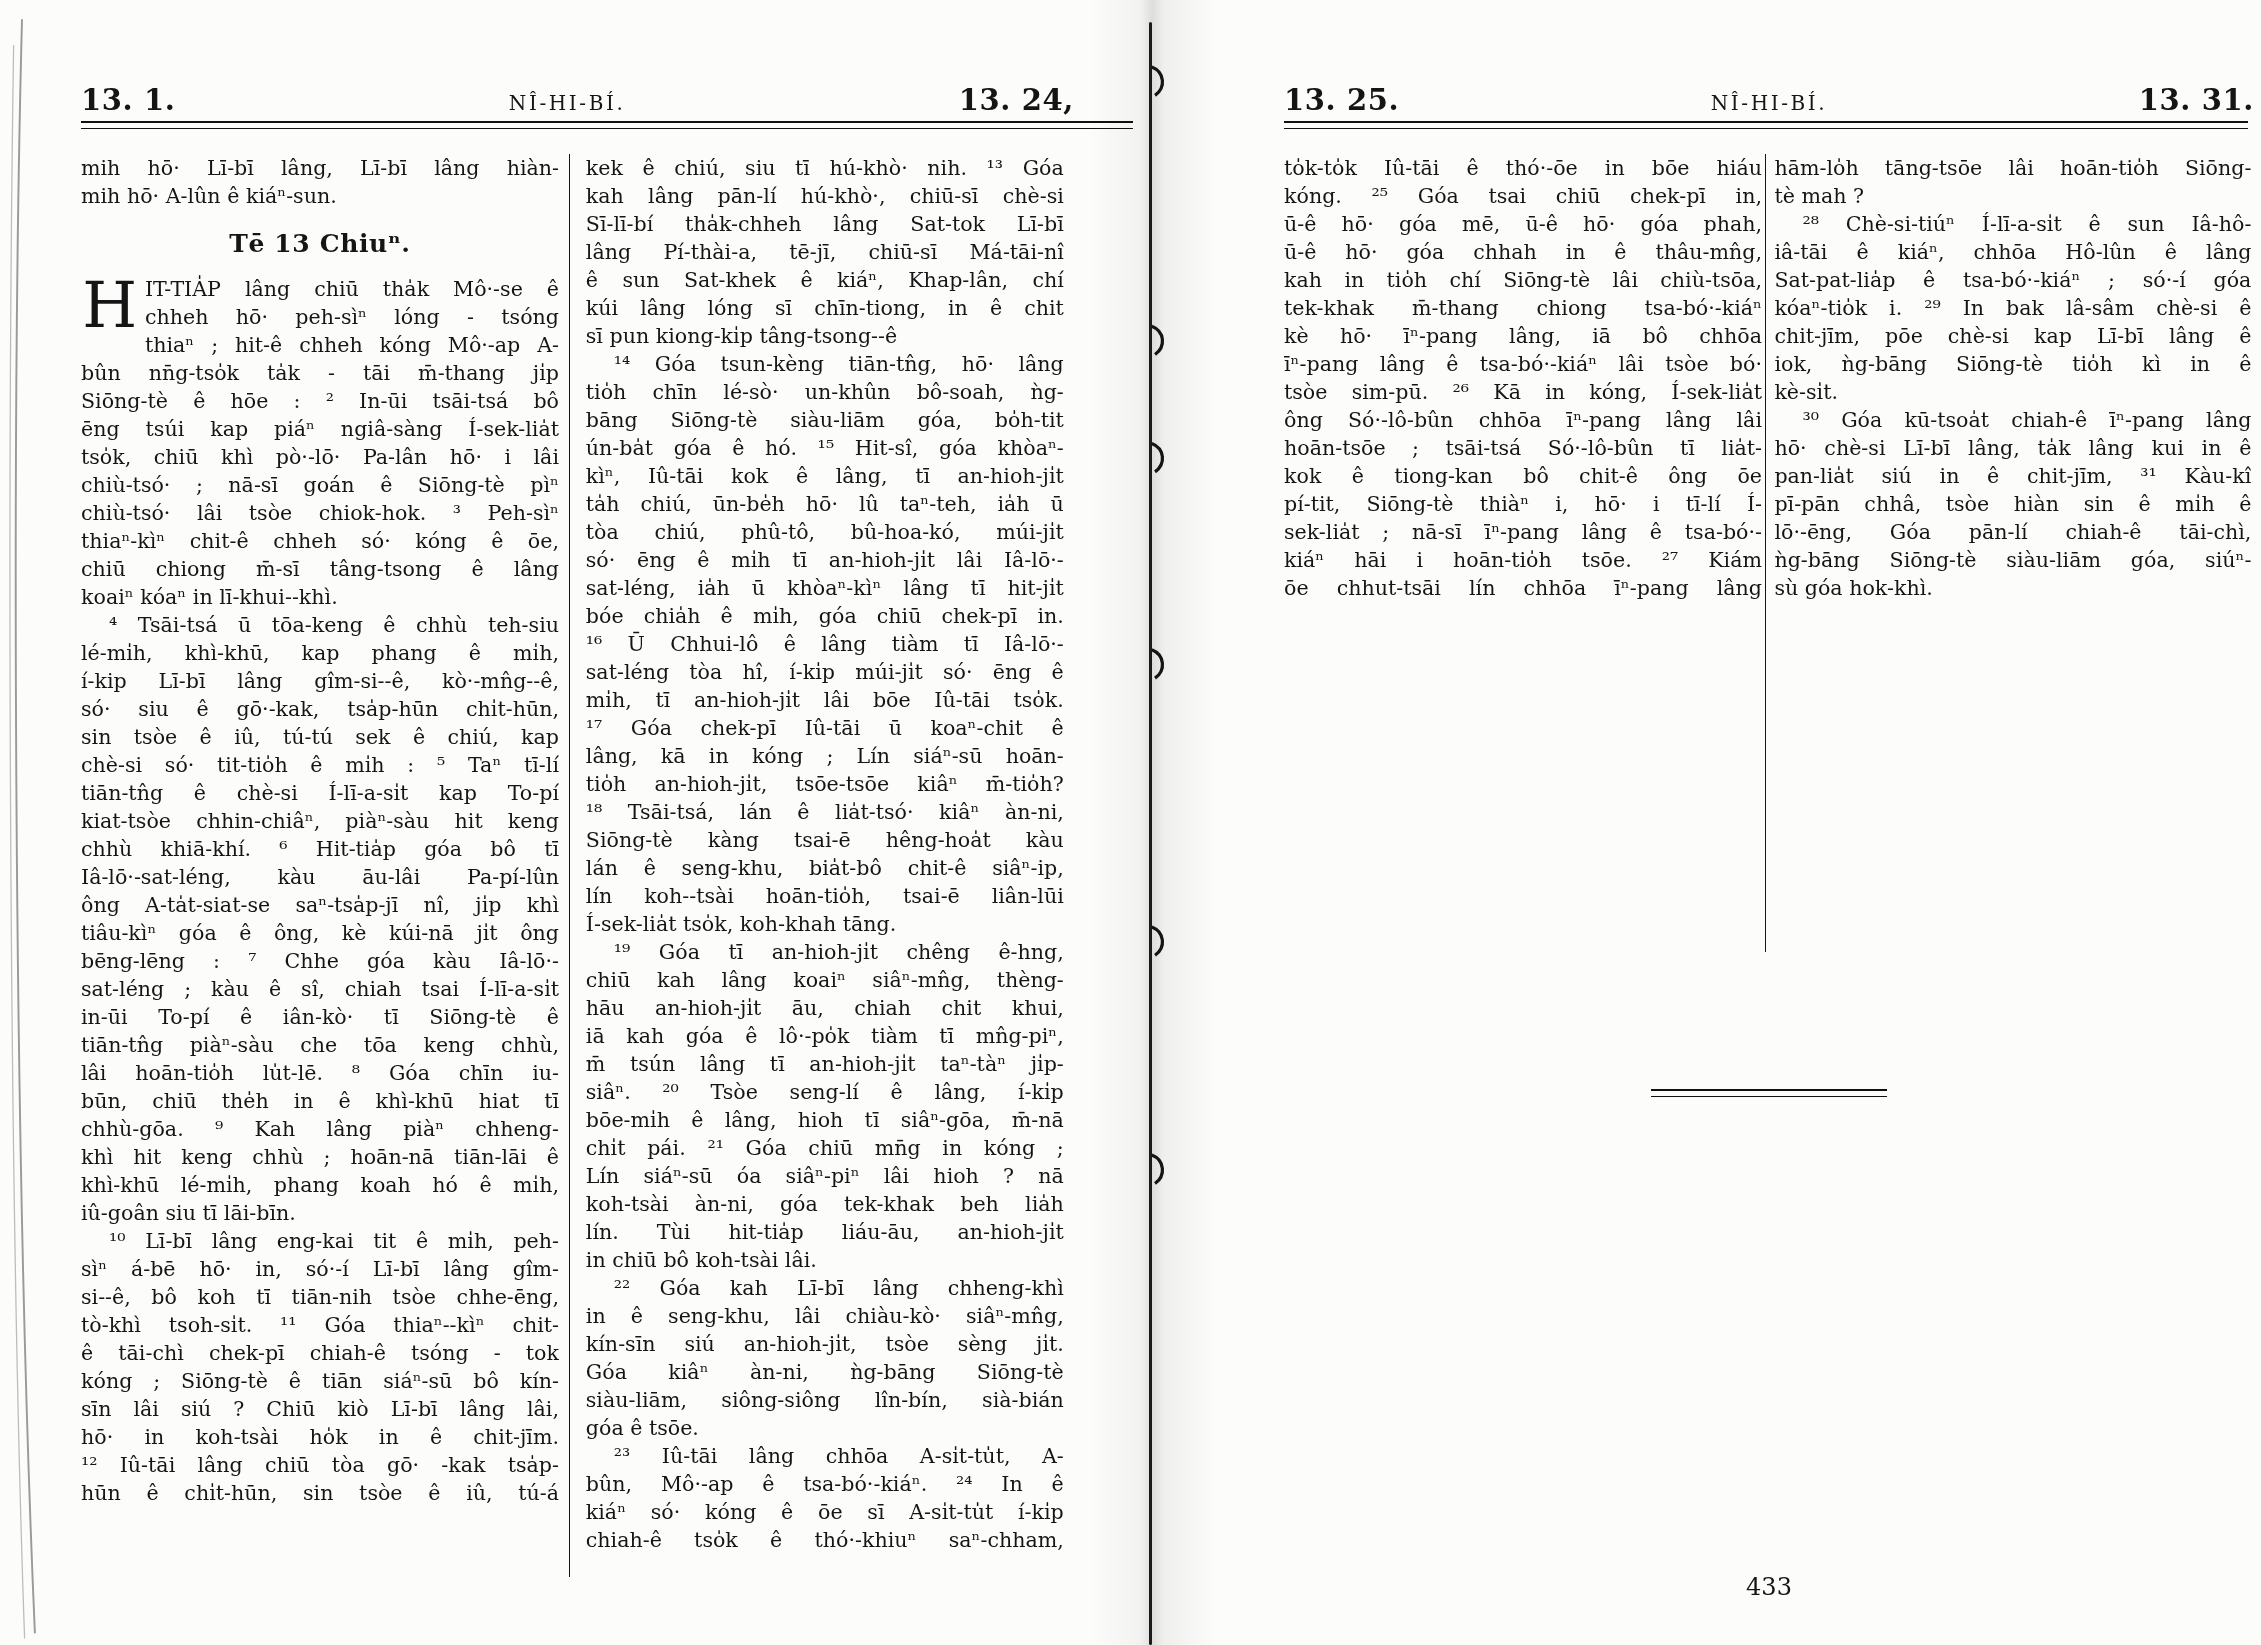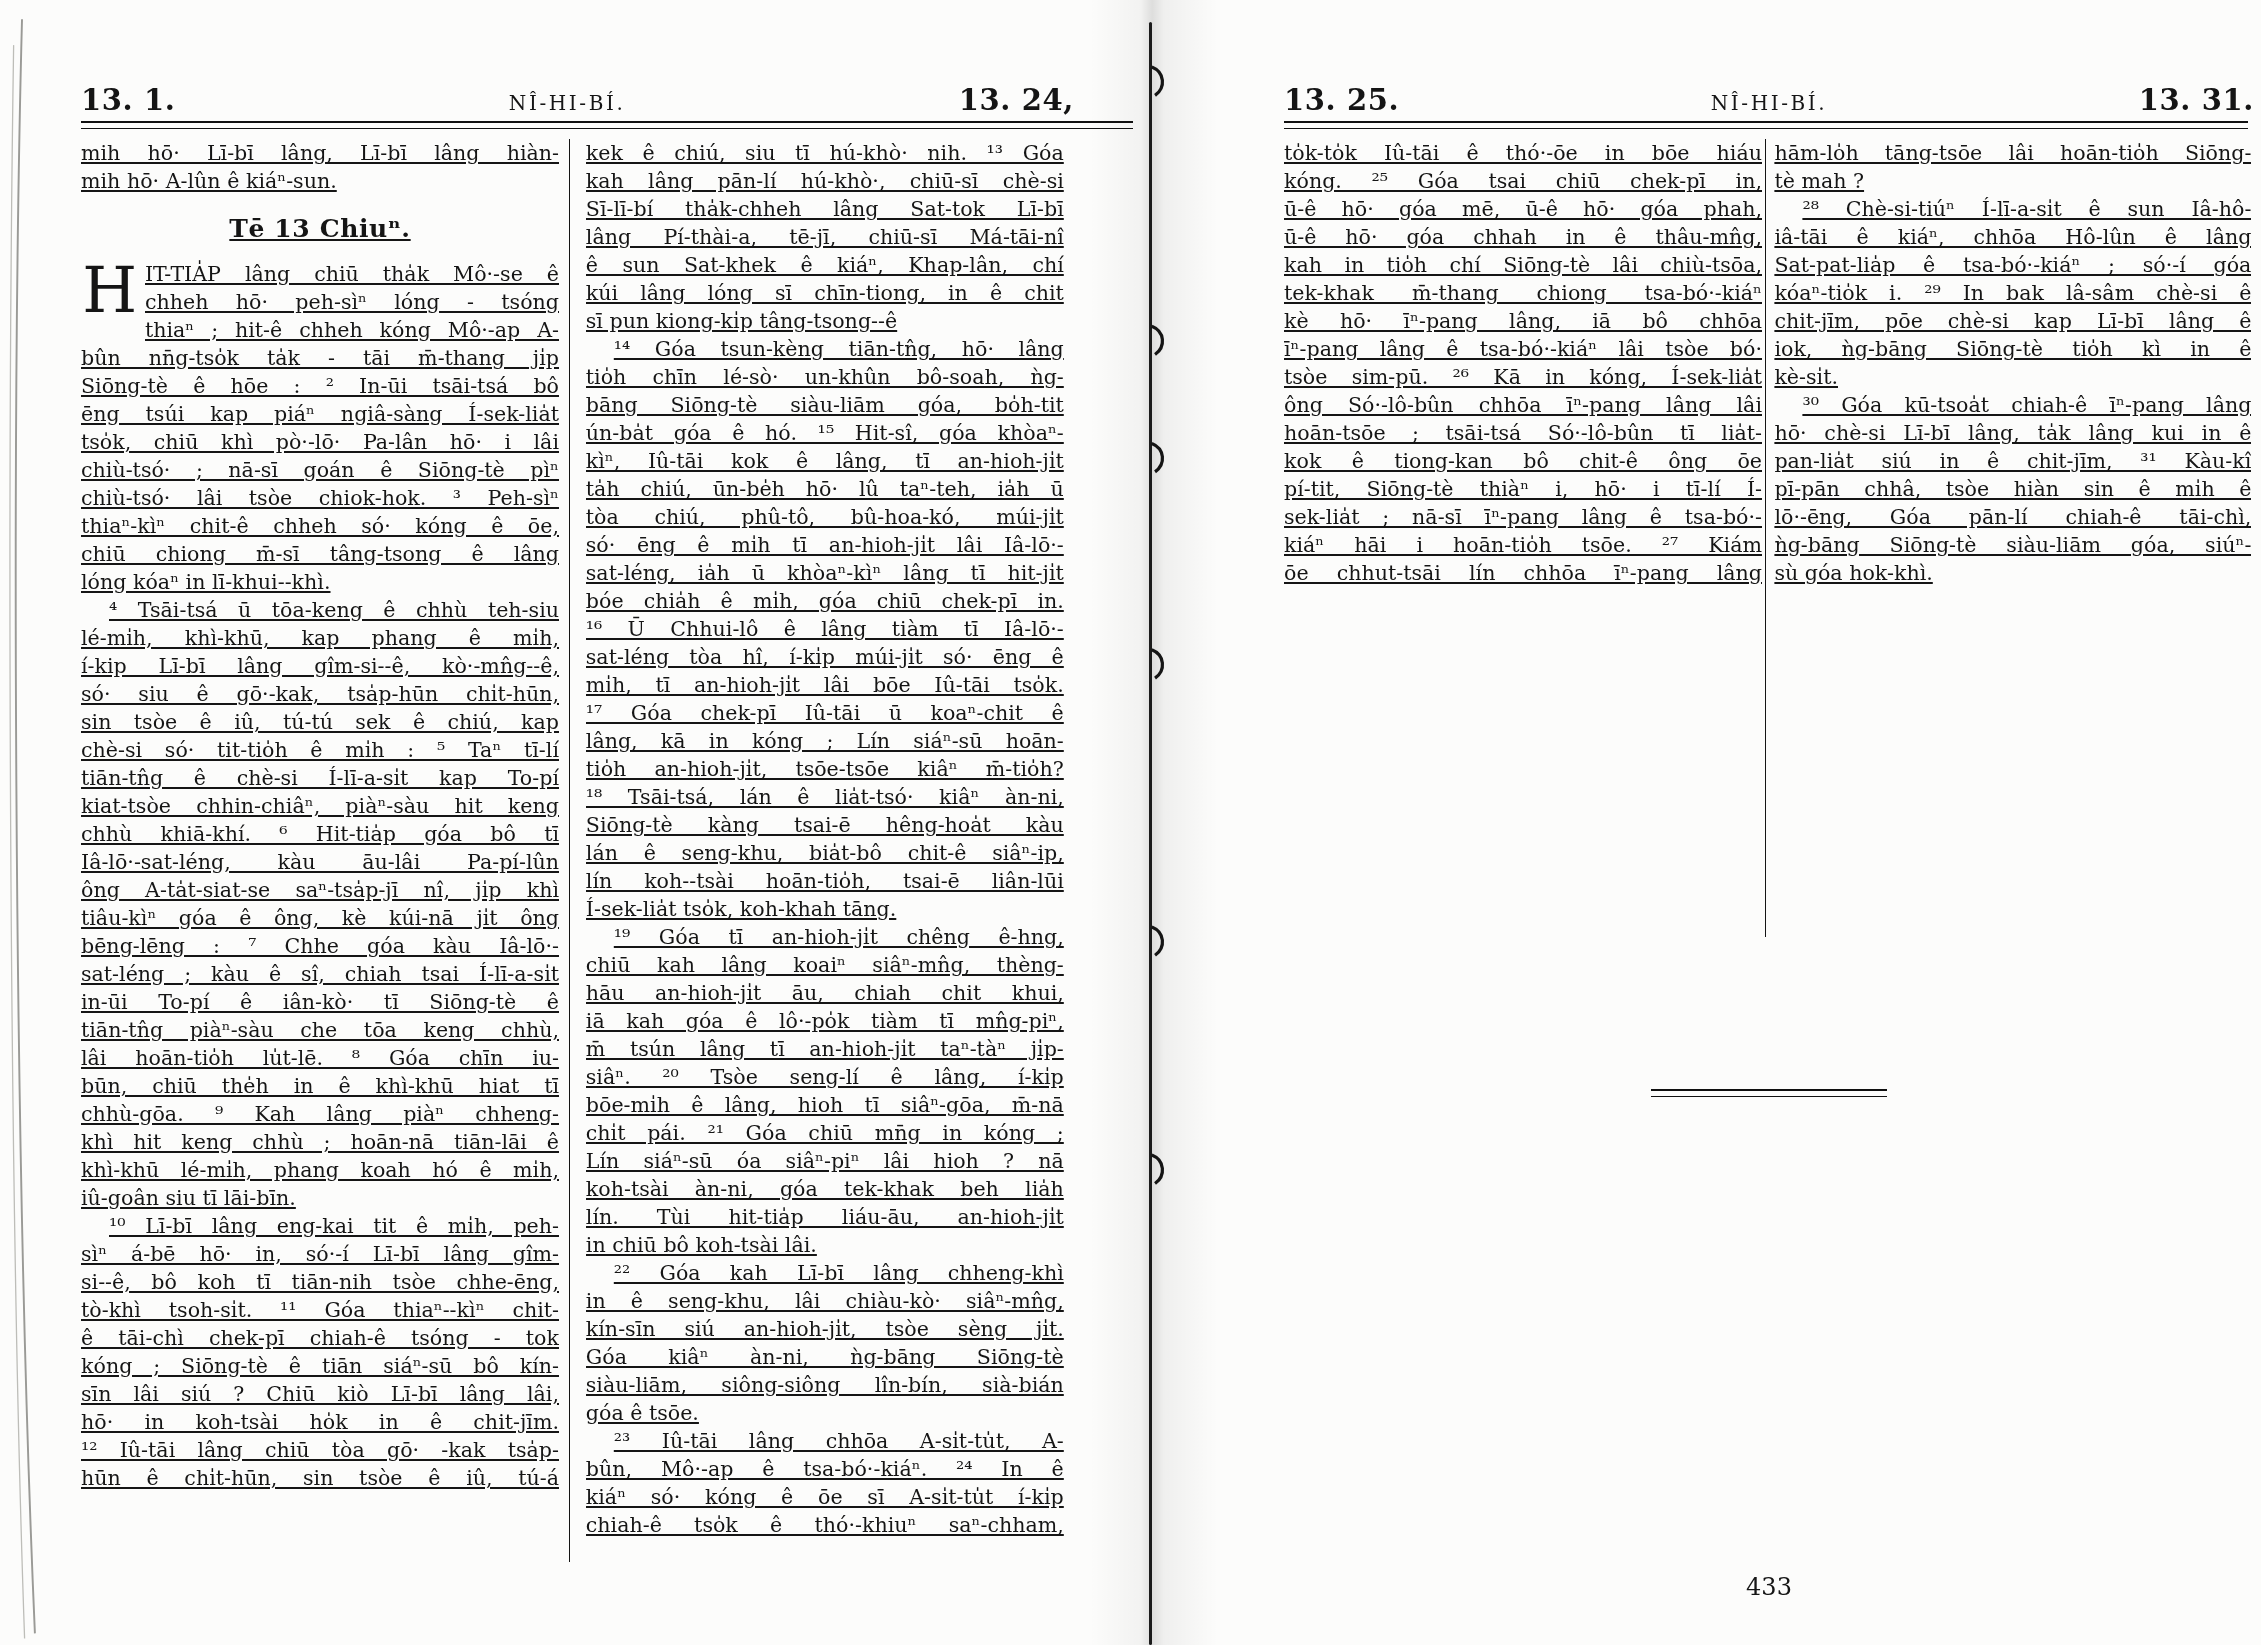--- a/index.html
+++ b/index.html
@@ -9,21 +9,21 @@
   .page{position:absolute;top:83px;height:1562px;}
   .page-left{left:81px;width:993px;}
   .page-right{left:1284px;width:970px;}
   .hdr{display:flex;justify-content:space-between;align-items:baseline;height:35px;}
   .hdr .ref{font-weight:bold;font-size:29px;letter-spacing:0.6px;}
   .hdr .title{font-size:20px;letter-spacing:2.6px;}
   .rule2{margin-top:2.6px;height:5.8px;border-top:2.6px solid #101010;border-bottom:1.9px solid #101010;}
   .page-left .rule2{width:1052px;}
   .page-right .rule2{width:964px;}
   
-  .cols{display:flex;margin-top:10px;text-decoration:underline;}
+  .cols{display:flex;margin-top:25px;}
   .c{font-size:20.6px;line-height:28px;}
   .page-left .c1{width:478px;padding-right:10.3px;border-right:1.3px solid #141414;min-height:1423px;}
   .page-left .c2{width:478px;padding-left:15.5px;}
   .page-right .c1{width:478px;padding-right:3px;border-right:1.3px solid #141414;min-height:798px;}
   .page-right .c2{width:477px;padding-left:8.4px;}
   .tl{text-align:justify;text-align-last:justify;overflow:hidden;}
   .tl.end{text-align-last:left;}
   .tl.ind{padding-left:28px;}
   .chap{text-align:center;font-weight:bold;font-size:25px;margin:19.3px 0 17px 0;letter-spacing:0.6px;}
   .dcap{float:left;font-size:63px;line-height:53px;padding:3.9px 7.7px 0 1.3px;}
@@ -68,21 +68,21 @@
               <div class="tl">chheh hō· peh-sìⁿ lóng - tsóng</div>
               <div class="tl">thiaⁿ ; hit-ê chheh kóng Mô·-ap A-</div>
               <div class="tl">bûn nn̄g-tso̍k ta̍k - tāi m̄-thang ji̍p</div>
               <div class="tl">Siōng-tè ê hōe :  ² In-ūi tsāi-tsá bô</div>
               <div class="tl">ēng tsúi kap piáⁿ ngiâ-sàng Í-sek-lia̍t</div>
               <div class="tl">tso̍k, chiū khì pò·-lō· Pa-lân hō· i lâi</div>
               <div class="tl">chiù-tsó· ; nā-sī goán ê Siōng-tè pìⁿ</div>
               <div class="tl">chiù-tsó· lâi tsòe chiok-hok.  ³ Peh-sìⁿ</div>
               <div class="tl">thiaⁿ-kìⁿ chit-ê chheh só· kóng ê ōe,</div>
               <div class="tl">chiū chiong m̄-sī tâng-tsong ê lâng</div>
-              <div class="tl end">lóng kóaⁿ in lī-khui--khì.</div>
+              <div class="tl end">koaiⁿ kóaⁿ in lī-khui--khì.</div>
               <div class="tl ind">⁴ Tsāi-tsá ū tōa-keng ê chhù teh-siu</div>
               <div class="tl">lé-mi̍h, khì-khū, kap phang ê mi̍h,</div>
               <div class="tl">í-kip Lī-bī lâng gîm-si--ê, kò·-mn̂g--ê,</div>
               <div class="tl">só· siu ê gō·-kak, tsa̍p-hūn chi̍t-hūn,</div>
               <div class="tl">sin tsòe ê iû, tú-tú sek ê chiú, kap</div>
               <div class="tl">chè-si só· tit-tio̍h ê mi̍h :  ⁵ Taⁿ tī-lí</div>
               <div class="tl">tiān-tn̂g ê chè-si Í-lī-a-si̍t kap To-pí</div>
               <div class="tl">kiat-tsòe chhin-chiâⁿ, piàⁿ-sàu hit keng</div>
               <div class="tl">chhù khiā-khí.  ⁶ Hit-tia̍p góa bô tī</div>
               <div class="tl">Iâ-lō·-sat-léng, kàu āu-lâi Pa-pí-lûn</div>

